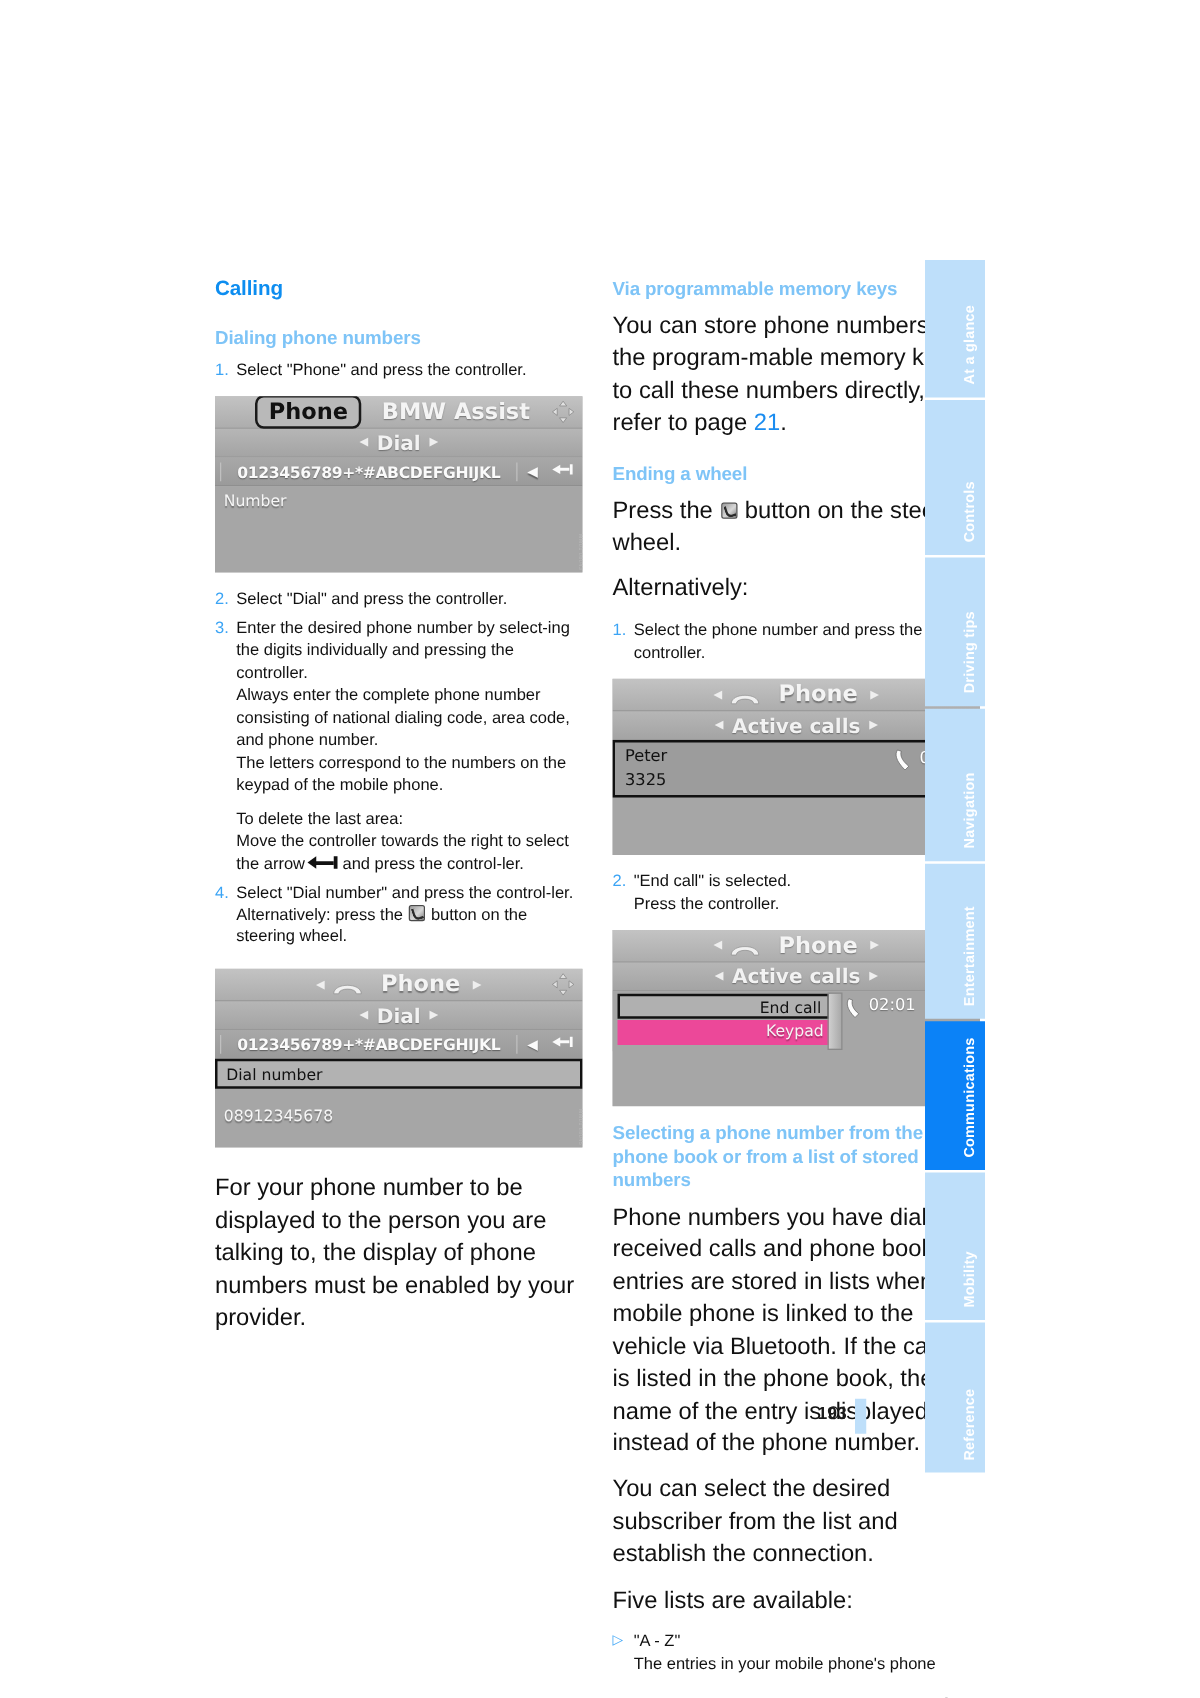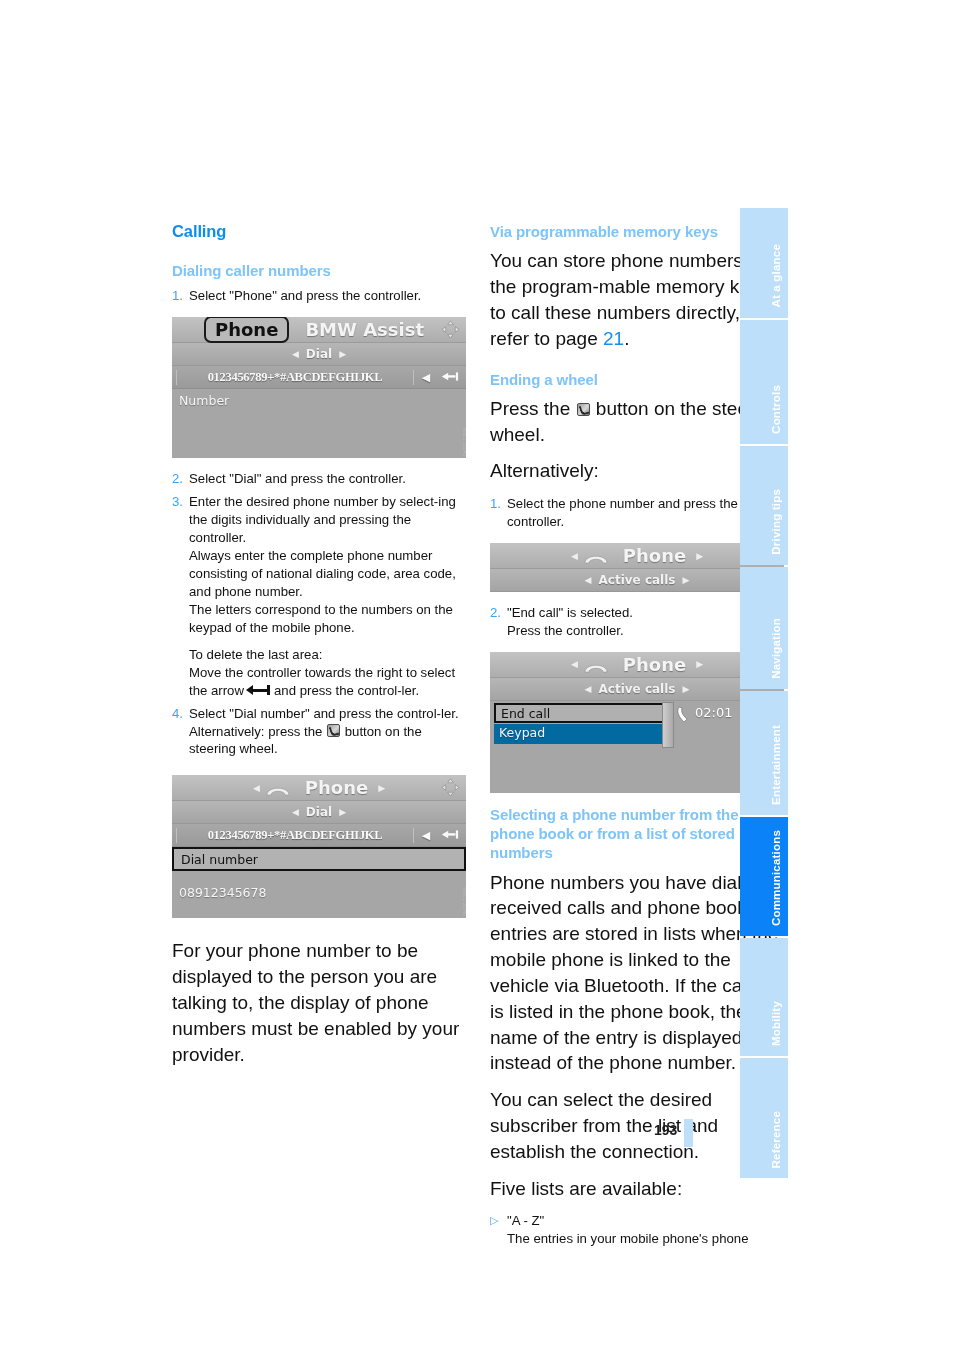--- a/index.html
+++ b/index.html
@@ -179,35 +179,34 @@
   .mid-subbar {
     height: 22px;
     background: linear-gradient(#b6b6b6, #a4a4a4);
     border-bottom: 1px solid #989898;
     display: flex;
     align-items: center;
     justify-content: center;
     gap: 7px;
   }
   .mid-subbar .lbl {
-    font-size: 12px;
+    font-size: 16px;
     font-weight: bold;
     color: #f2f2f2;
     text-shadow: 0 1px 1px rgba(0,0,0,.35);
     text-align: right;
   }
   .mid-chev { font-size: 9px; color: #efefef; }
   .mid-keyrow {
     height: 22px;
     background: linear-gradient(#a8a8a8, #9a9a9a);
     border-bottom: 1px solid #8f8f8f;
     display: flex;
     align-items: center;
     padding: 0 4px;
-    font-family: Liberation Serif, serif;
   }
   .mid-keys {
     flex: 1 1 auto;
     text-align: center;
     font-size: 12.5px;
     font-weight: bold;
     color: #fafafa;
     text-shadow: 0 1px 1px rgba(0,0,0,.4);
     letter-spacing: -0.3px;
     border-left: 1px solid #c0c0c0;
@@ -268,37 +267,38 @@
   }
   .call-card .handset {
     position: absolute;
     right: 52px; top: 5px;
     width: 15px; height: 18px;
   }
   .endcall-wrap {
     position: relative;
     height: 48px;
     background: #a6a6a6;
+    text-align: right;
   }
   .endcall-item {
     position: absolute;
     left: 4px; top: 2px;
     width: 170px; height: 20px;
     background: #b0b0b0;
     border: 2px solid #111;
     box-sizing: border-box;
     font-size: 12.5px;
     color: #111;
     padding: 1px 5px;
   }
   .keypad-item {
     position: absolute;
     left: 4px; top: 23px;
     width: 170px; height: 20px;
-    background: #0369a1;
+    background: #ec4899;
     font-size: 12.5px;
     color: #f4f4f4;
     text-shadow: 0 1px 1px rgba(0,0,0,.3);
     padding: 1px 5px;
     box-sizing: border-box;
   }
   .scrollbar {
     position: absolute;
     left: 172px; top: 1px;
     width: 10px; height: 44px;
@@ -376,21 +376,21 @@
 </style>
 </head>
 <body>
 
 <div class="page">
 
   <div class="col col-left">
 
     <h1 class="sec">Calling</h1>
 
-    <h2 class="sub">Dialing caller numbers</h2>
+    <h2 class="sub">Dialing phone numbers</h2>
 
     <div class="step">
       <span class="num">1.</span>
       <span class="txt">Select "Phone" and press the controller.</span>
     </div>
 
     <div class="gap-sm"></div>
 
     <div class="shot">
       <div class="mid-titlebar">
@@ -553,20 +553,33 @@
             <path d="M10 19 L13 15 L7 15 Z" fill="#e8e8e8" stroke="#777" stroke-width=".6"></path>
             <path d="M1 10 L5 7 L5 13 Z" fill="#e8e8e8" stroke="#777" stroke-width=".6"></path>
             <path d="M19 10 L15 7 L15 13 Z" fill="#e8e8e8" stroke="#777" stroke-width=".6"></path>
           </svg>
         </span>
       </div>
       <div class="mid-subbar">
         <span class="mid-chev">◀</span>
         <span class="lbl">Active calls</span>
         <span class="mid-chev">▶</span>
+      </div>
+      <div class="mid-body" style="min-height:92px">
+        <div class="call-card">
+          <div>Peter</div>
+          <div>3325</div>
+          <span class="handset">
+            <svg viewBox="0 0 15 18" width="15" height="18">
+              <path d="M3 1 C1 4, 1 9, 9 17 L12 14 C6 9, 5 5, 6 2 Z" fill="#fdfdfd" stroke="#555" stroke-width=".5"></path>
+            </svg>
+          </span>
+          <span class="dur">00:04</span>
+        </div>
+        <div style="height:46px"></div>
       </div>
       <span class="idcode">BTRUE203Kh</span>
     </div>
 
     <div class="gap"></div>
 
     <div class="step">
       <span class="num">2.</span>
       <span class="txt">
         <span class="sub-txt">"End call" is selected.</span>

